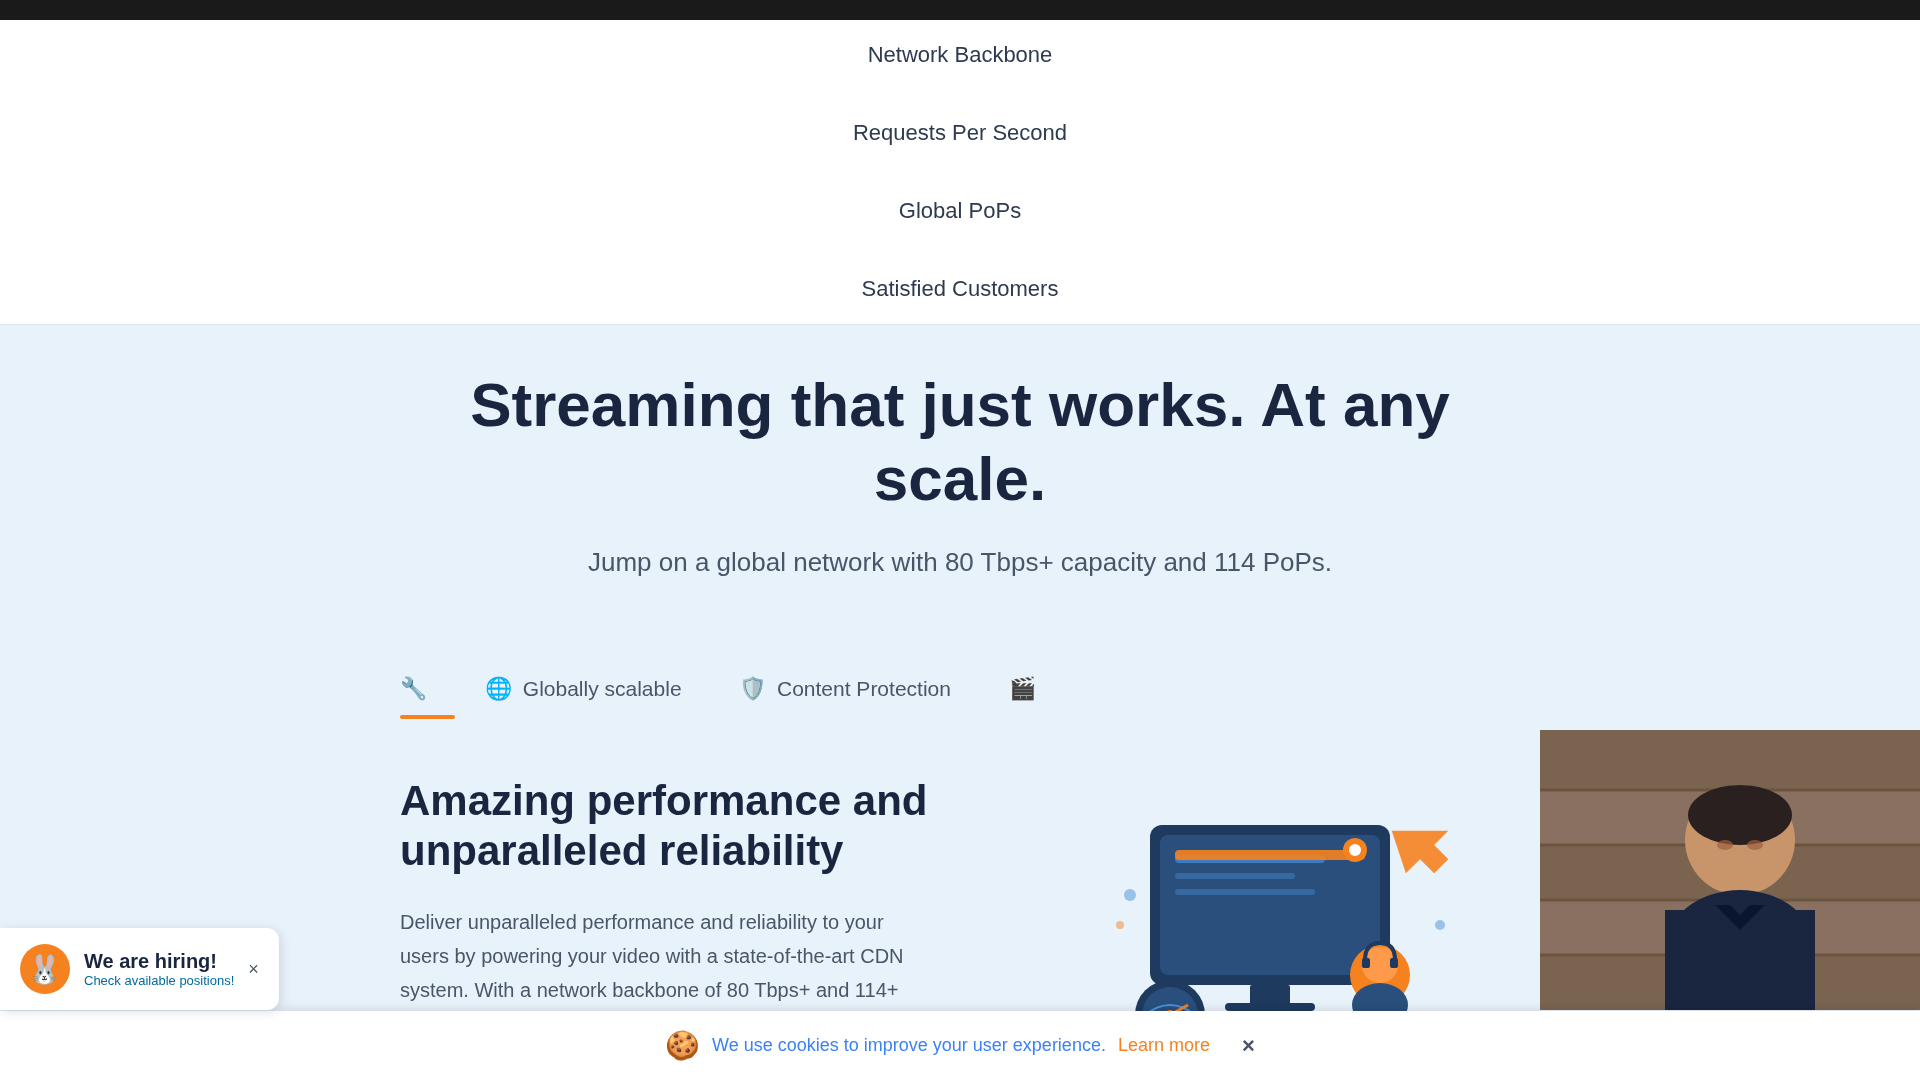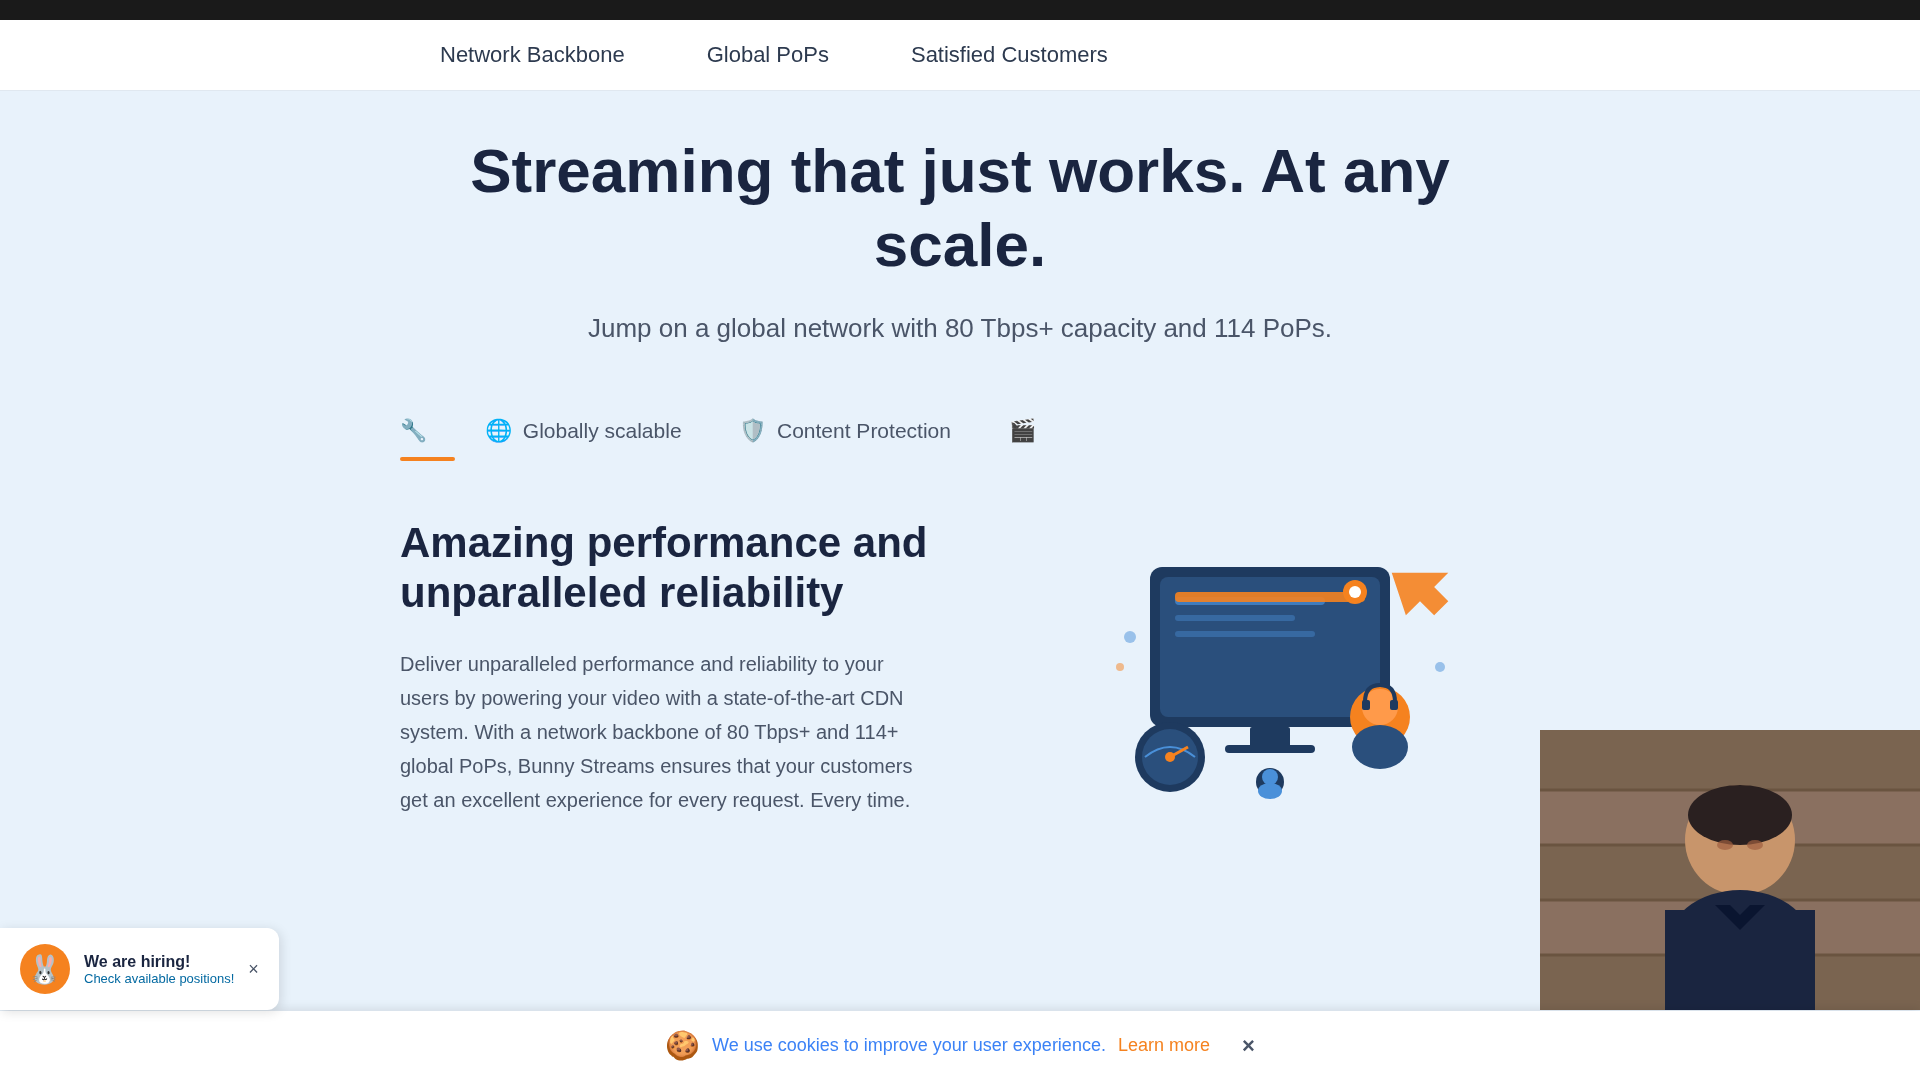--- a/index.html
+++ b/index.html
@@ -16,22 +16,23 @@
     .nav-bar {
       background: white;
       width: 100%;
       padding: 0 400px;
       border-bottom: 1px solid #e0e8f0;
     }
 
     .nav-inner {
       display: flex;
       align-items: center;
-      gap: 2px;
+      gap: 8px;
       padding: 0;
+      flex-direction: column;
     }
 
     .nav-item {
       padding: 22px 40px;
       font-size: 22px;
       color: #2d3a4f;
       font-weight: 500;
       cursor: pointer;
       white-space: nowrap;
     }
@@ -48,21 +49,21 @@
       font-weight: 800;
       color: #1a2540;
       margin-bottom: 30px;
       line-height: 1.2;
     }
 
     .hero-subtitle {
       text-align: center;
       font-size: 26px;
       color: #4a5568;
-      margin-bottom: 60px;
+      margin-bottom: 84px;
       font-weight: 400;
     }
 
     
     .tab-nav {
       display: flex;
       align-items: center;
       gap: 0;
       margin-bottom: 0;
       border-bottom: none;
@@ -209,21 +210,21 @@
       align-items: center;
       justify-content: center;
       font-size: 28px;
     }
 
     .hiring-text-block {
       flex: 1;
     }
 
     .hiring-title {
-      font-size: 16px;
+      font-size: 20px;
       font-weight: 700;
       color: #1a2540;
     }
 
     .hiring-subtitle {
       font-size: 13px;
       color: #0369a1;
     }
 
     .hiring-close {
@@ -264,20 +265,21 @@
     }
   </style>
 </head>
 <body>
 
 <div class="top-bar"></div>
 
 <nav class="nav-bar">
   <div class="nav-inner">
     <div class="nav-item">Network Backbone</div>
+    <div class="nav-item">Requests Per Second</div>
     <div class="nav-item">Global PoPs</div>
     <div class="nav-item">Satisfied Customers</div>
   </div>
 </nav>
 
 <div class="main-content">
 
   <h1 class="hero-title">Streaming that just works. At any scale.</h1>
   <p class="hero-subtitle">Jump on a global network with 80 Tbps+ capacity and 114 PoPs.</p>
 

